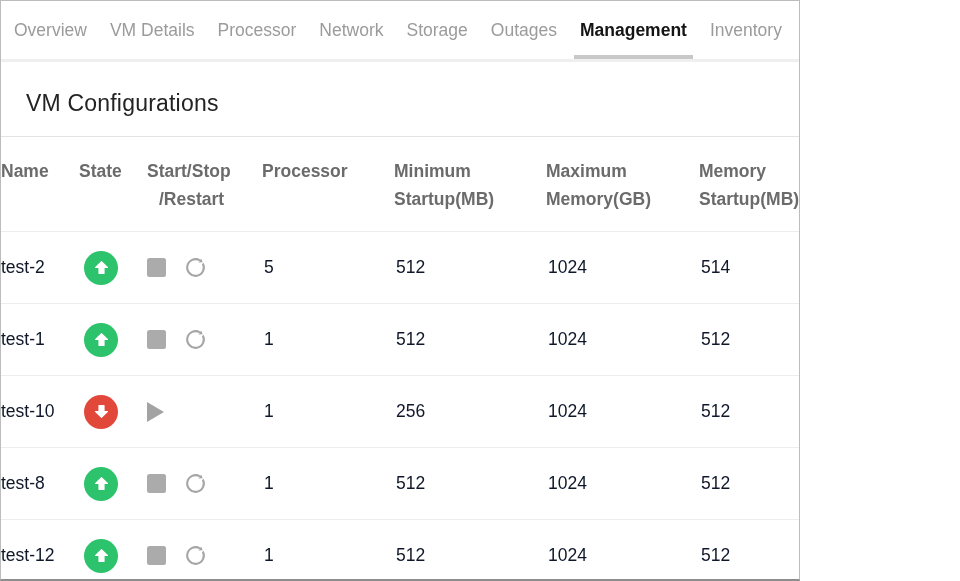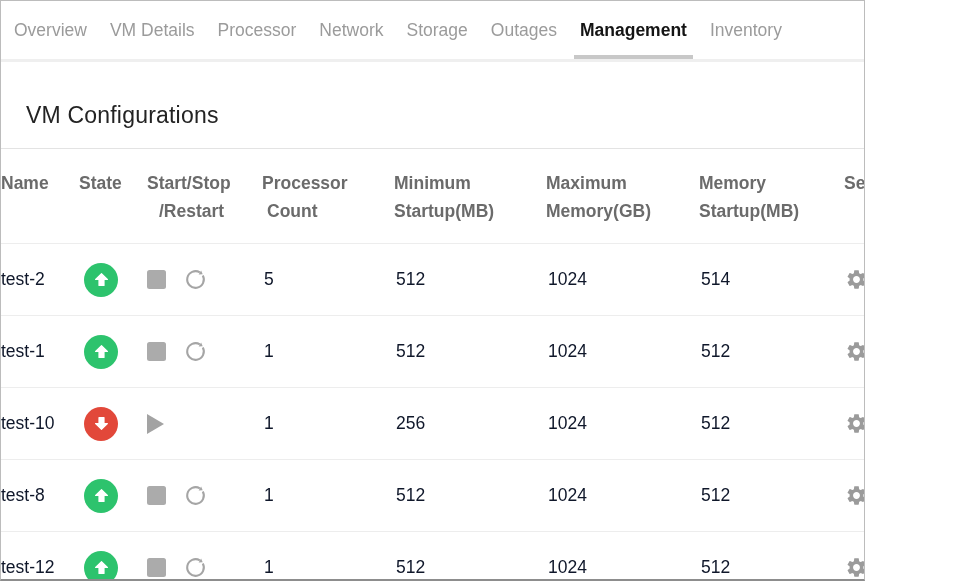--- a/index.html
+++ b/index.html
@@ -1,37 +1,37 @@
 <!DOCTYPE html>
 <html><head>
 <meta charset="utf-8">
 <style>
   html,body{margin:0;padding:0;background:#ffffff;}
   body{font-family:"Liberation Sans","DejaVu Sans",sans-serif;}
   .frame{
-    width:865px;height:581px;box-sizing:border-box;background:#fff;
+    width:800px;height:581px;box-sizing:border-box;background:#fff;
     border:1px solid #bcbcbc;border-bottom:2px solid #8d8d8d;
     overflow:hidden;position:relative;
   }
   
   .tabbar{
     height:58px;display:flex;align-items:center;gap:23px;
     padding:0 13px;border-bottom:3px solid #efefef;position:relative;
   }
   .tab{
     font-size:17.5px;color:#9b9b9b;height:100%;display:flex;align-items:center;
     position:relative;cursor:pointer;white-space:nowrap;
   }
   .tab.active{color:#141414;font-weight:bold;}
   .tab.active::after{
     content:"";position:absolute;left:-6px;right:-6px;bottom:0;height:4px;
     background:#c8c8c8;
   }
   
-  .title-row{padding:28px 25px 19px;border-bottom:1px solid #e3e3e3;margin-top:12px;}
+  .title-row{padding:28px 25px 19px;border-bottom:1px solid #e3e3e3;}
   .page-title{margin:0;font-size:23px;font-weight:normal;color:#232323;letter-spacing:.2px;}
   
   .grid{
     display:grid;
     grid-template-columns:78px 68px 115px 132px 152px 153px 145px 1fr;
   }
   .thead{
     padding-top:20px;padding-bottom:18px;border-bottom:1px solid #ededed;
     color:#6b6b6b;font-weight:bold;font-size:17.5px;line-height:28px;
   }
@@ -103,21 +103,20 @@
         </div>
         <div class="th">
           <div>State</div>
         </div>
         <div class="th">
           <div>Start/Stop</div>
           <div>/Restart</div>
         </div>
         <div class="th">
           <div>Processor</div>
-          <div>Count</div>
         </div>
         <div class="th">
           <div>Minimum</div>
           <div>Startup(MB)</div>
         </div>
         <div class="th">
           <div>Maximum</div>
           <div>Memory(GB)</div>
         </div>
         <div class="th">

